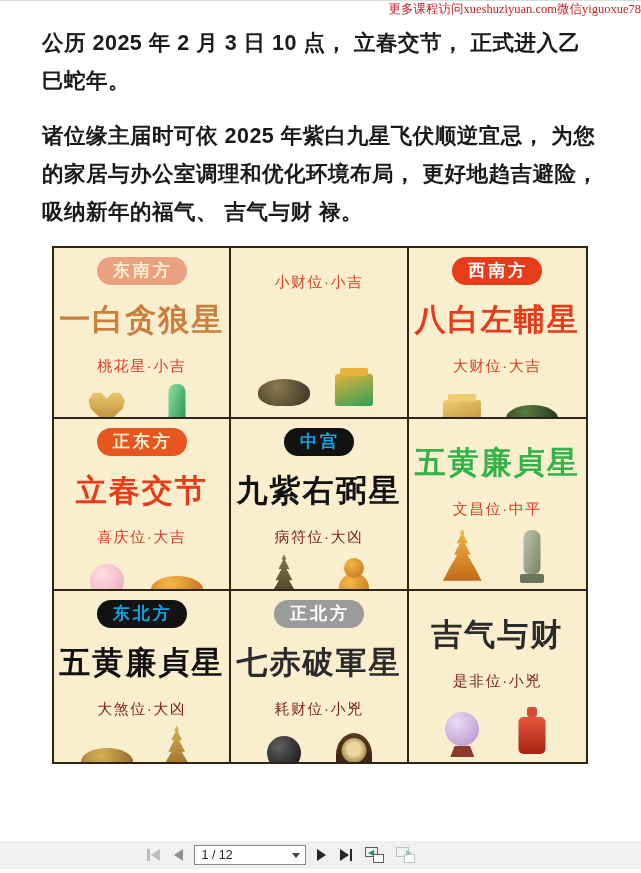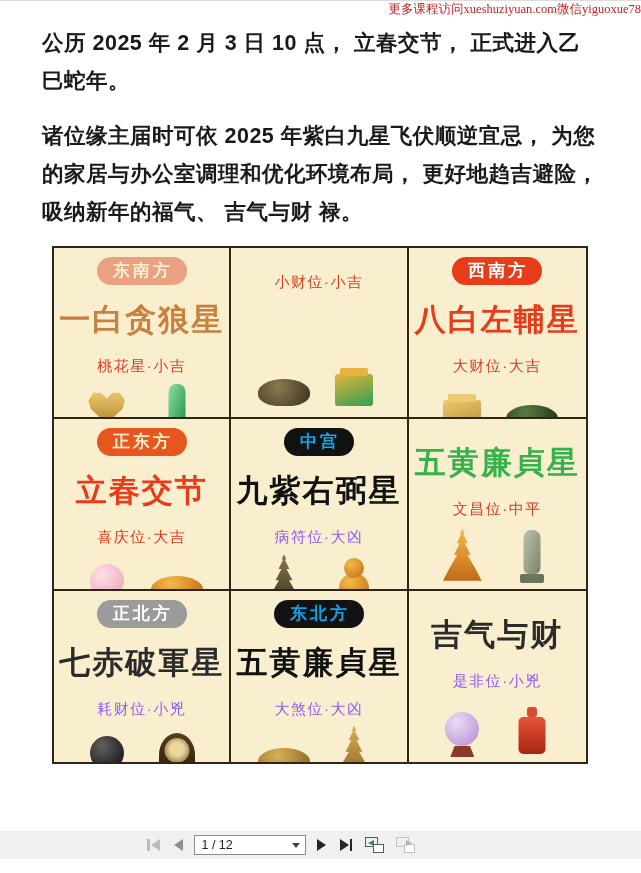--- a/index.html
+++ b/index.html
@@ -43,21 +43,21 @@
   .t-gray   { background:var(--gray,#9b9b9b);   color:#fff; }
   .t-green  { background:var(--green,#36b24a);  color:#fff; }
   .star { font-size:31px; font-weight:900; letter-spacing:2px; margin-top:14px; white-space:nowrap; }
   .s-brown { color:var(--brown,#c9803f); }
   .s-red   { color:var(--red,#e63c1a); }
   .s-black { color:#111; }
   .s-green { color:var(--green,#2fae4e); }
   .s-dgray { color:#2b2b2b; }
   .sub { font-size:15px; font-weight:normal; letter-spacing:1.5px; margin-top:16px; white-space:nowrap;text-align:center; }
   .u-red   { color:var(--sub_red,#da3a20); }
-  .u-black { color:#8b5cf6; }
+  .u-black { color:#7f1d1d; }
   .items { margin-top:auto; margin-bottom:3px; display:flex; align-items:flex-end; justify-content:center; }
   
   .it { position:relative; width:60px; height:64px; margin:0 5px; }
   .it::before,.it::after { content:""; position:absolute; left:50%; transform:translateX(-50%); }
   .it.ball::before { bottom:13px; width:34px; height:34px; border-radius:50%;
     background:radial-gradient(circle at 35% 30%, var(--i1), var(--i2)); }
   .it.ball::after { bottom:2px; width:24px; height:11px; background:var(--i3,#8b3a2a);
     clip-path:polygon(18% 0,82% 0,100% 100%,0 100%); }
   .it.heart::before { bottom:16px; width:38px; height:34px; background:linear-gradient(var(--i1),var(--i2));
     clip-path:polygon(50% 100%,8% 55%,2% 30%,15% 8%,35% 8%,50% 25%,65% 8%,85% 8%,98% 30%,92% 55%); }
@@ -92,21 +92,21 @@
   .c-dgreen { --i1:#5a7a42; --i2:#1f2c16; }
   .c-pink   { --i1:#ffdfe7; --i2:#e9a0b4; }
   .c-amber  { --i1:#f4b944; --i2:#c06a1a; }
   .c-jade   { --i1:#bcc5ab; --i2:#78836a; --i3:#6a755c; }
   .c-brass  { --i1:#d8b058; --i2:#8a6420; }
   .c-blackb { --i1:#606060; --i2:#0a0a0a; --i3:#a03030; }
   .c-wood   { --i1:#ead79d; --i2:#5a3a22; }
   .c-purple { --i1:#eadcf4; --i2:#b48cd0; --i3:#8b3a2a; }
   .c-redt   { --i1:#e5543a; --i2:#a92314; --i3:#d84a32; }
   
-  .toolbar { position:absolute; left:0; bottom:14px; width:641px; height:28px;
+  .toolbar { position:absolute; left:0; bottom:4px; width:641px; height:28px;
     background:var(--toolbar_bg,#f0f0f0); display:flex; align-items:center; }
   .pager { display:flex; align-items:center; height:100%; margin:0 auto; transform:translateX(-40px); }
   .navbtn { background:none; border:none; display:flex; align-items:center; gap:1px; padding:0 7px; height:100%; cursor:default; }
   .tri { width:0; height:0; }
   .tri-l { border-top:6px solid transparent; border-bottom:6px solid transparent; border-right:9px solid currentColor; }
   .tri-r { border-top:6px solid transparent; border-bottom:6px solid transparent; border-left:9px solid currentColor; }
   .vbar { width:2.5px; height:12px; background:currentColor; }
   .dis1 { color:#bcbcbc; } .dis2 { color:#8f8f8f; } .en { color:#262626; }
   .combo { width:112px; height:20px; background:#fff; border:1px solid #8a8a8a;
     display:flex; align-items:center; font-size:12.5px; color:#222; padding-left:7px; margin:0 4px; }
@@ -186,36 +186,36 @@
     <div class="cell">
       <div class="star s-green">五黄廉貞星</div>
       <div class="sub u-red">文昌位·中平</div>
       <div class="items">
         <div class="it cone c-amber"></div>
         <div class="it vase c-jade"></div>
       </div>
     </div>
 
     <div class="cell">
+      <div class="badge t-black">东北方</div>
+      <div class="star s-black">五黄廉貞星</div>
+      <div class="sub u-black">大煞位·大凶</div>
+      <div class="items">
+        <div class="it wide c-brass"></div>
+        <div class="it cone c-brass"></div>
+      </div>
+    </div>
+
+    <div class="cell">
       <div class="badge t-gray">正北方</div>
       <div class="star s-dgray">七赤破軍星</div>
       <div class="sub u-black">耗财位·小兇</div>
       <div class="items">
         <div class="it ball c-blackb"></div>
         <div class="it mirror c-wood"></div>
-      </div>
-    </div>
-
-    <div class="cell">
-      <div class="badge t-black">东北方</div>
-      <div class="star s-black">五黄廉貞星</div>
-      <div class="sub u-black">大煞位·大凶</div>
-      <div class="items">
-        <div class="it wide c-brass"></div>
-        <div class="it cone c-brass"></div>
       </div>
     </div>
 
     <div class="cell">
       <div class="star s-dgray">吉气与财</div>
       <div class="sub u-black">是非位·小兇</div>
       <div class="items">
         <div class="it ball c-purple"></div>
         <div class="it tag c-redt"></div>
       </div>

